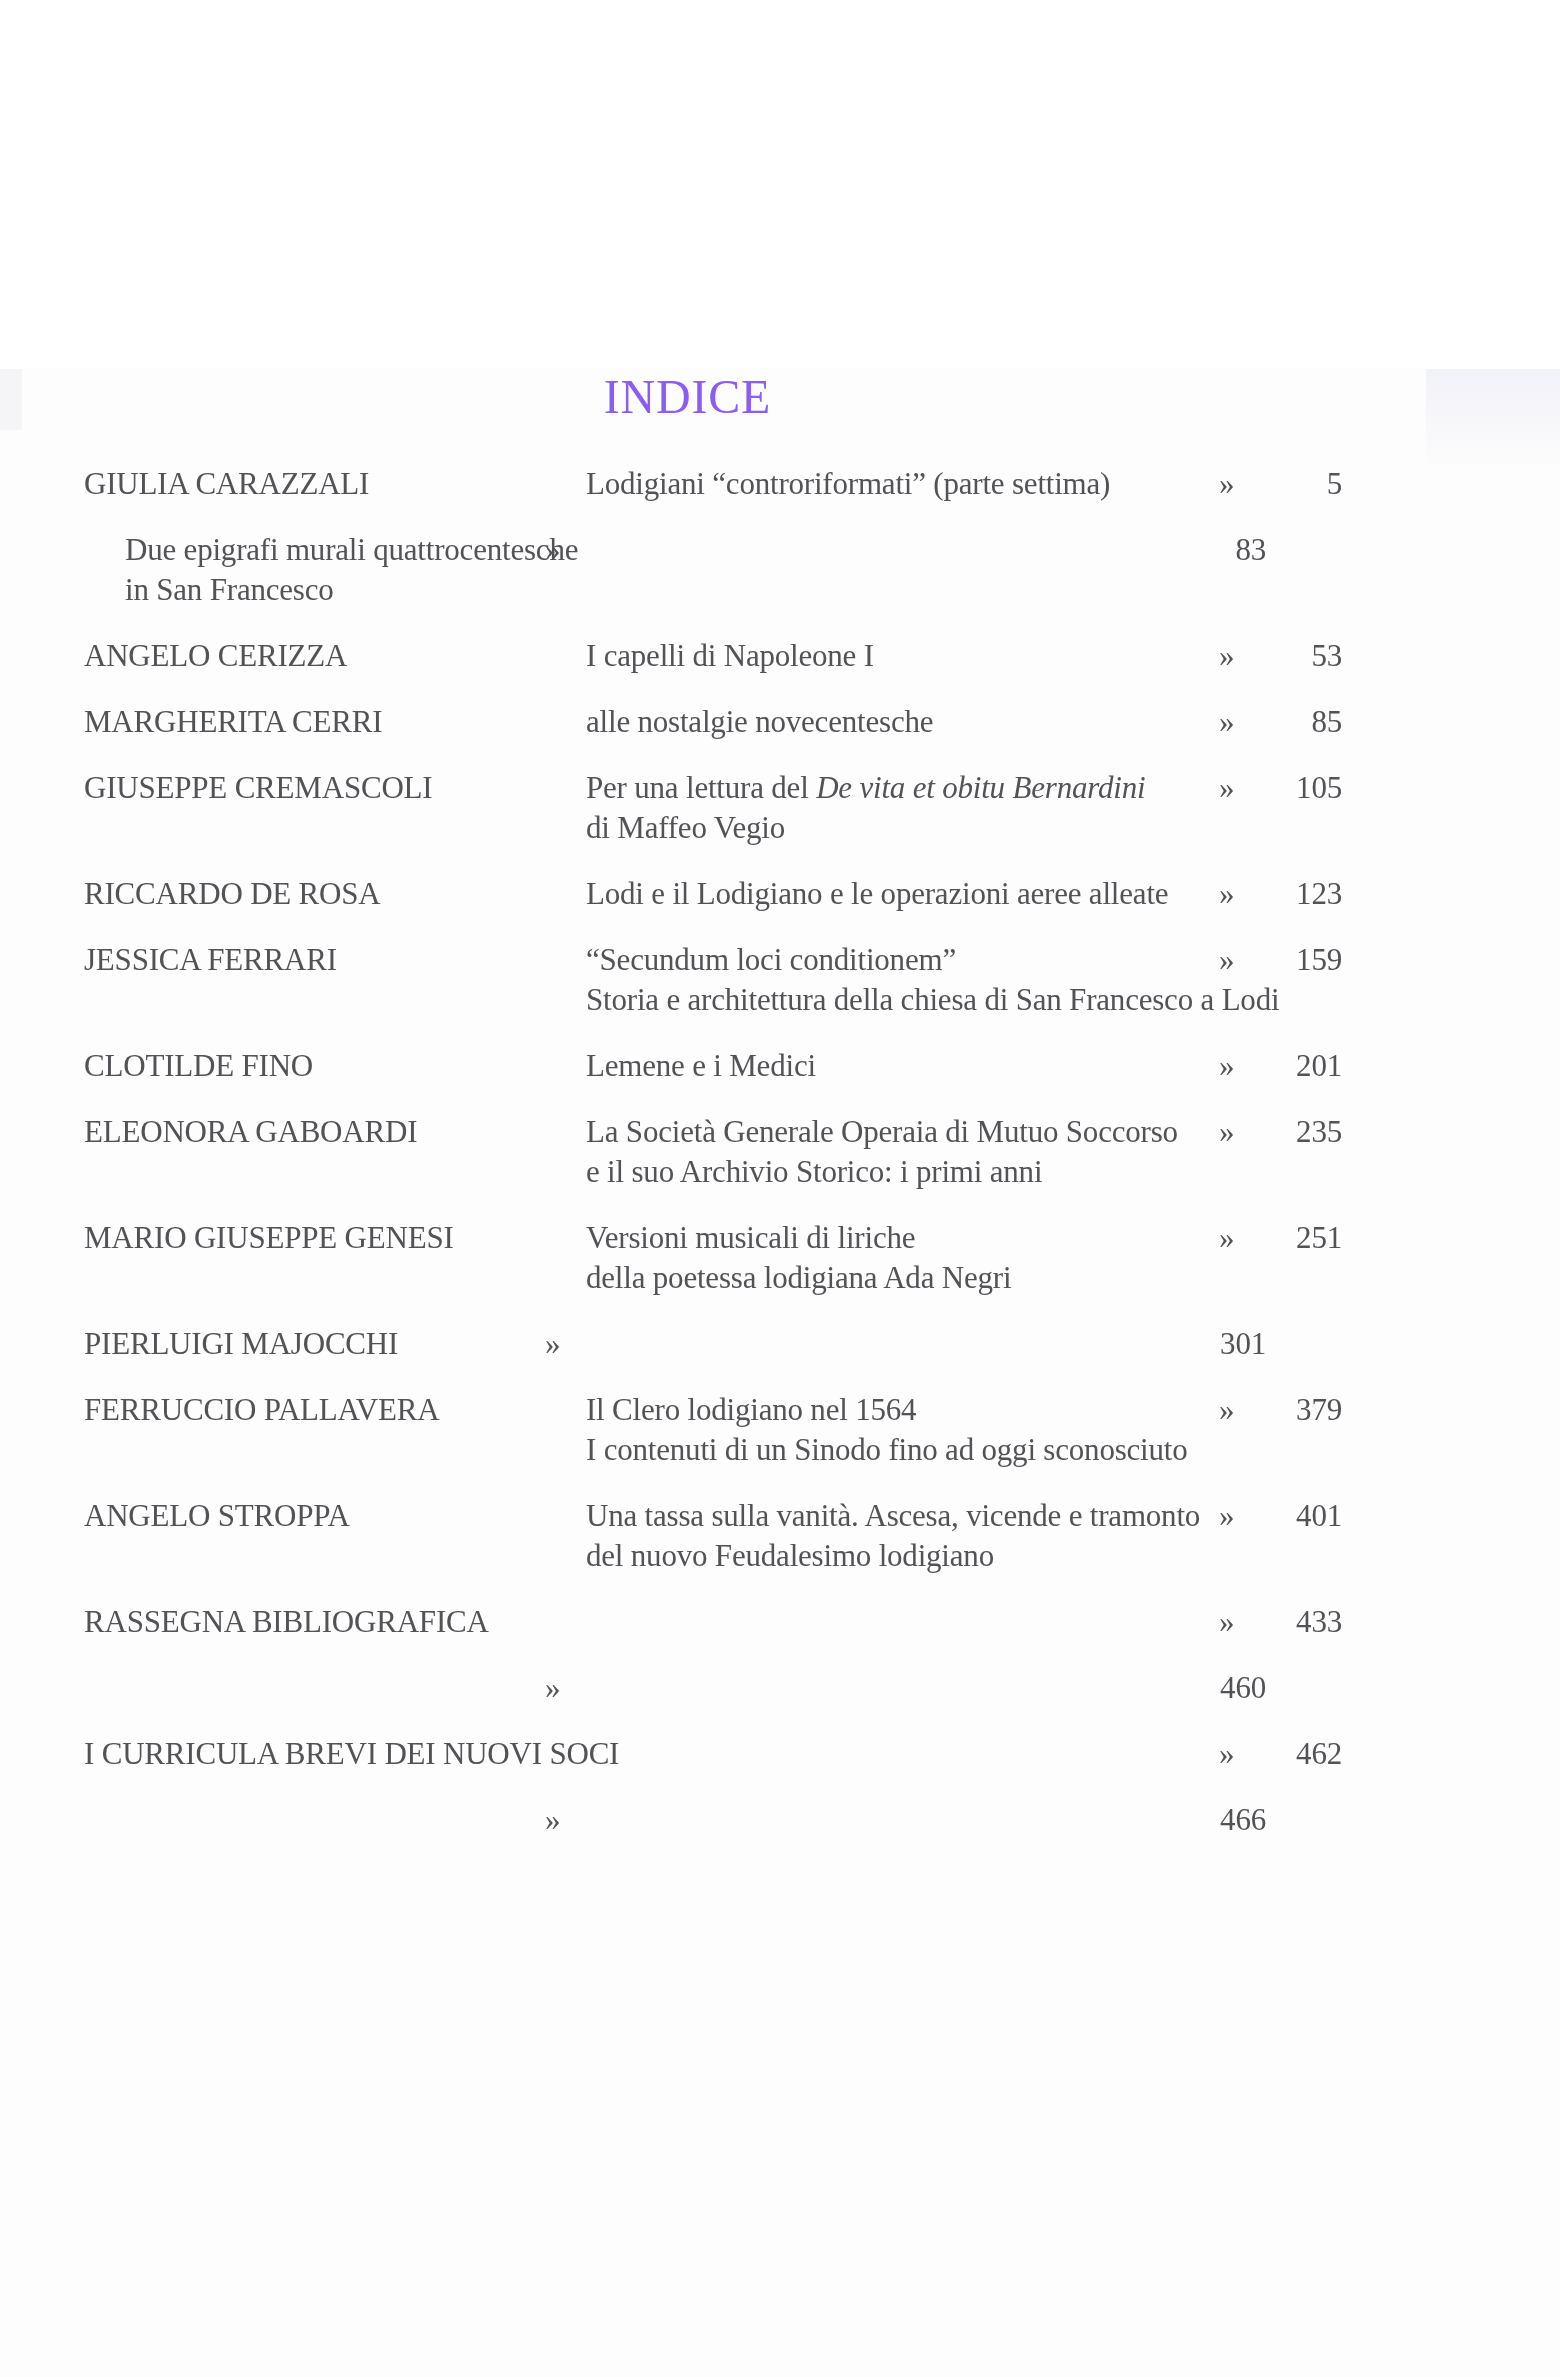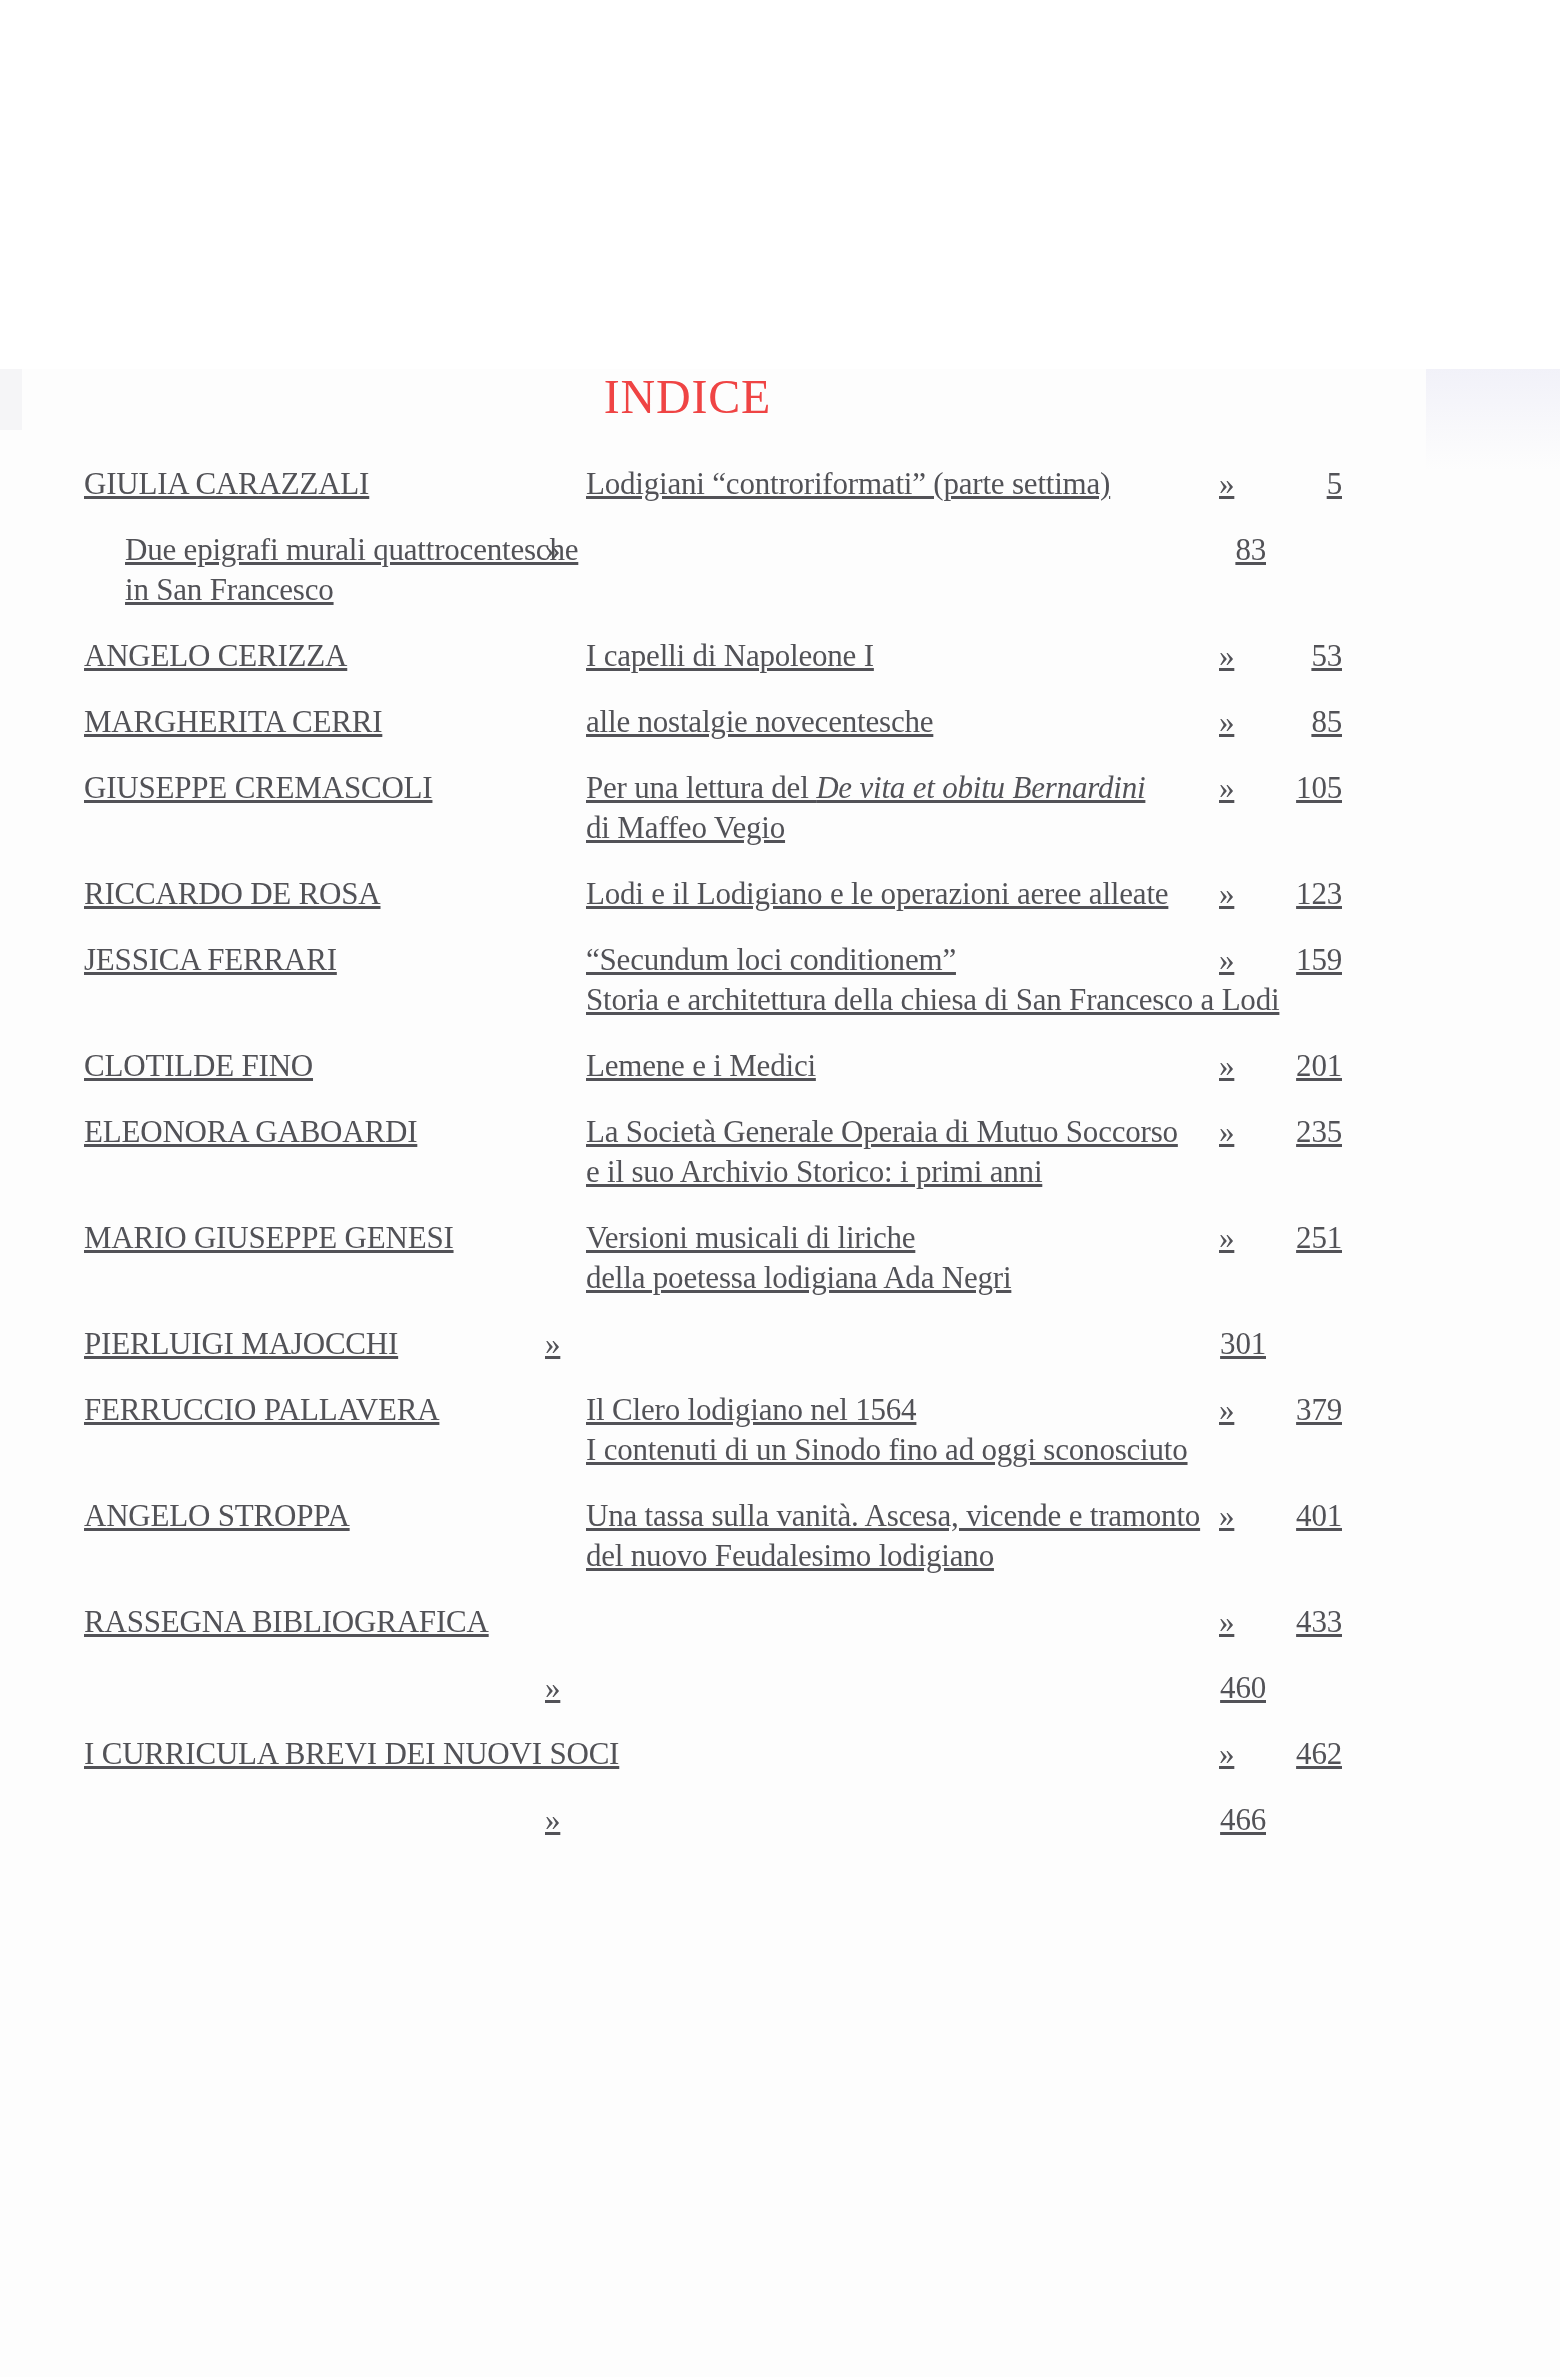--- a/index.html
+++ b/index.html
@@ -31,28 +31,27 @@
   }
   .artifact-top-right {
     right: 0; top: 0; width: 135px; height: 101px;
     background: linear-gradient(180deg, rgba(240,240,248,0.9), rgba(255,255,255,0));
   }
   h1.indice {
     font-size: 48px;
     line-height: 1.15;
     font-weight: normal;
     letter-spacing: 0.8px;
-    color: #ef4444;
+    color: #8b5cf6;
     text-align: center;
     margin: 369px 0 0 0;
     padding-right: 51px;
   }
   .toc {
     margin-top: 40px;
-    text-decoration: underline;
   }
   .row {
     display: grid;
     grid-template-columns: 461px 674px 47px 1fr;
     align-items: start;
     margin-bottom: 26px;
     font-size: 31px;
     line-height: 40px;
     letter-spacing: -0.2px;
   }

